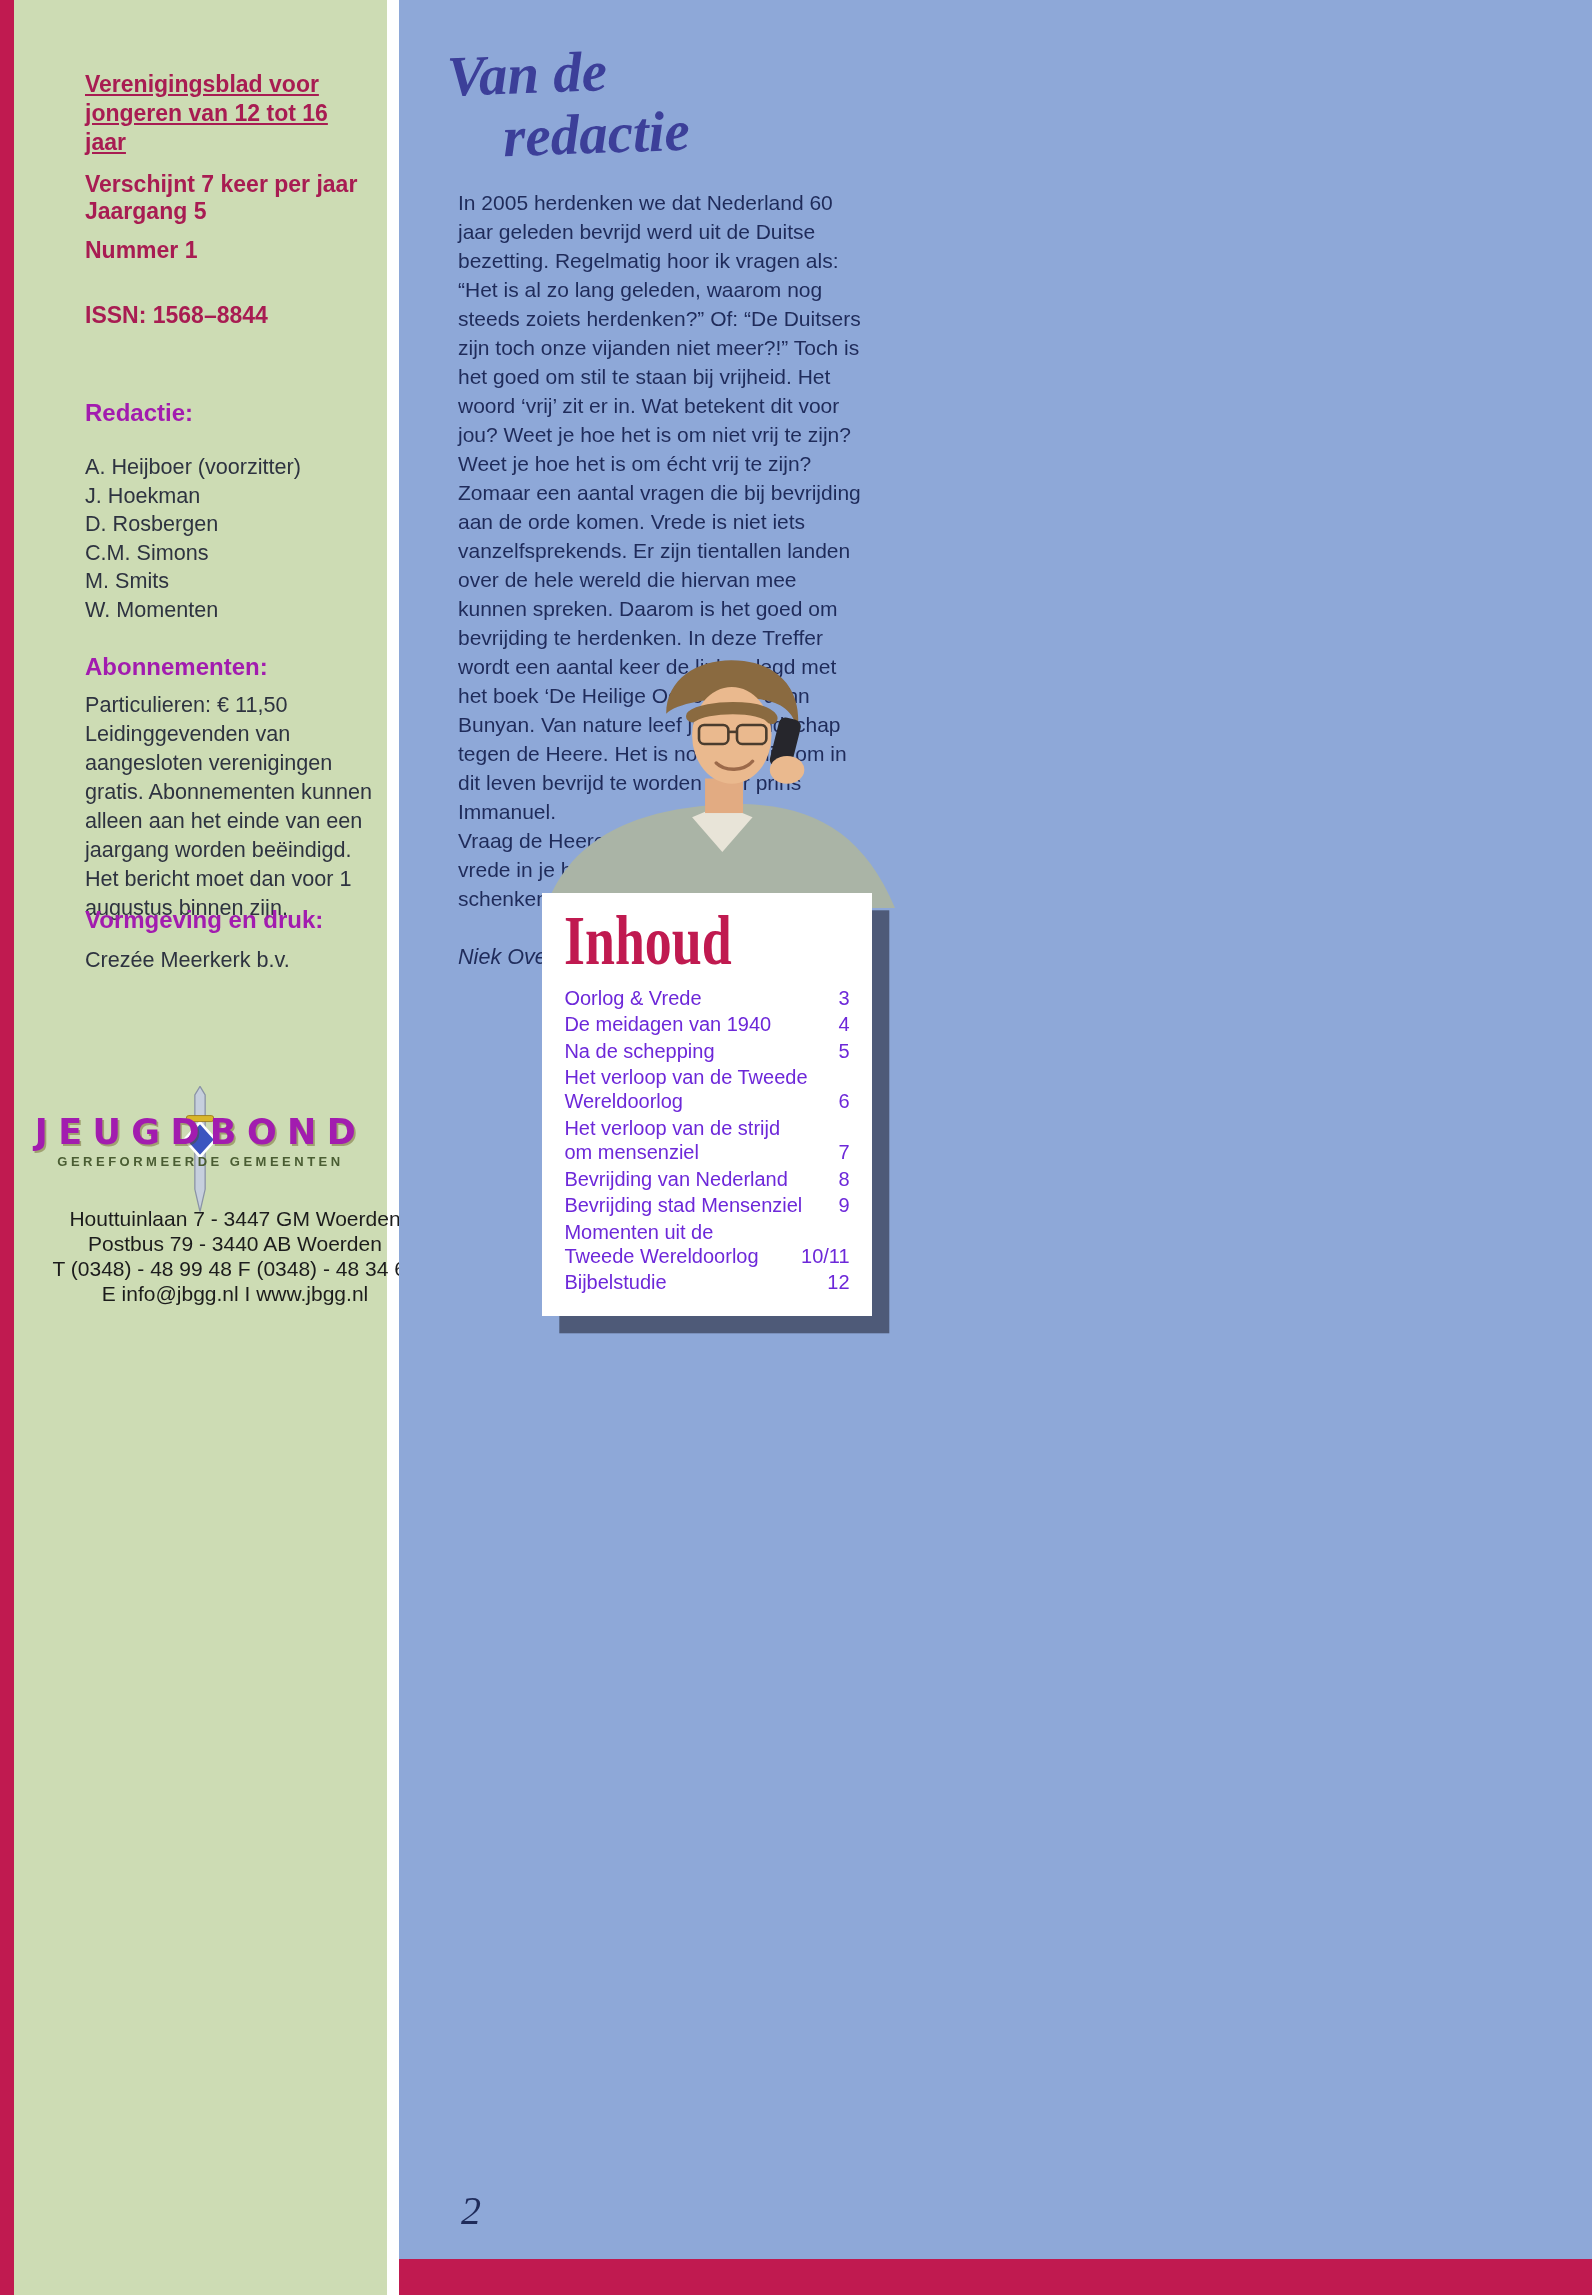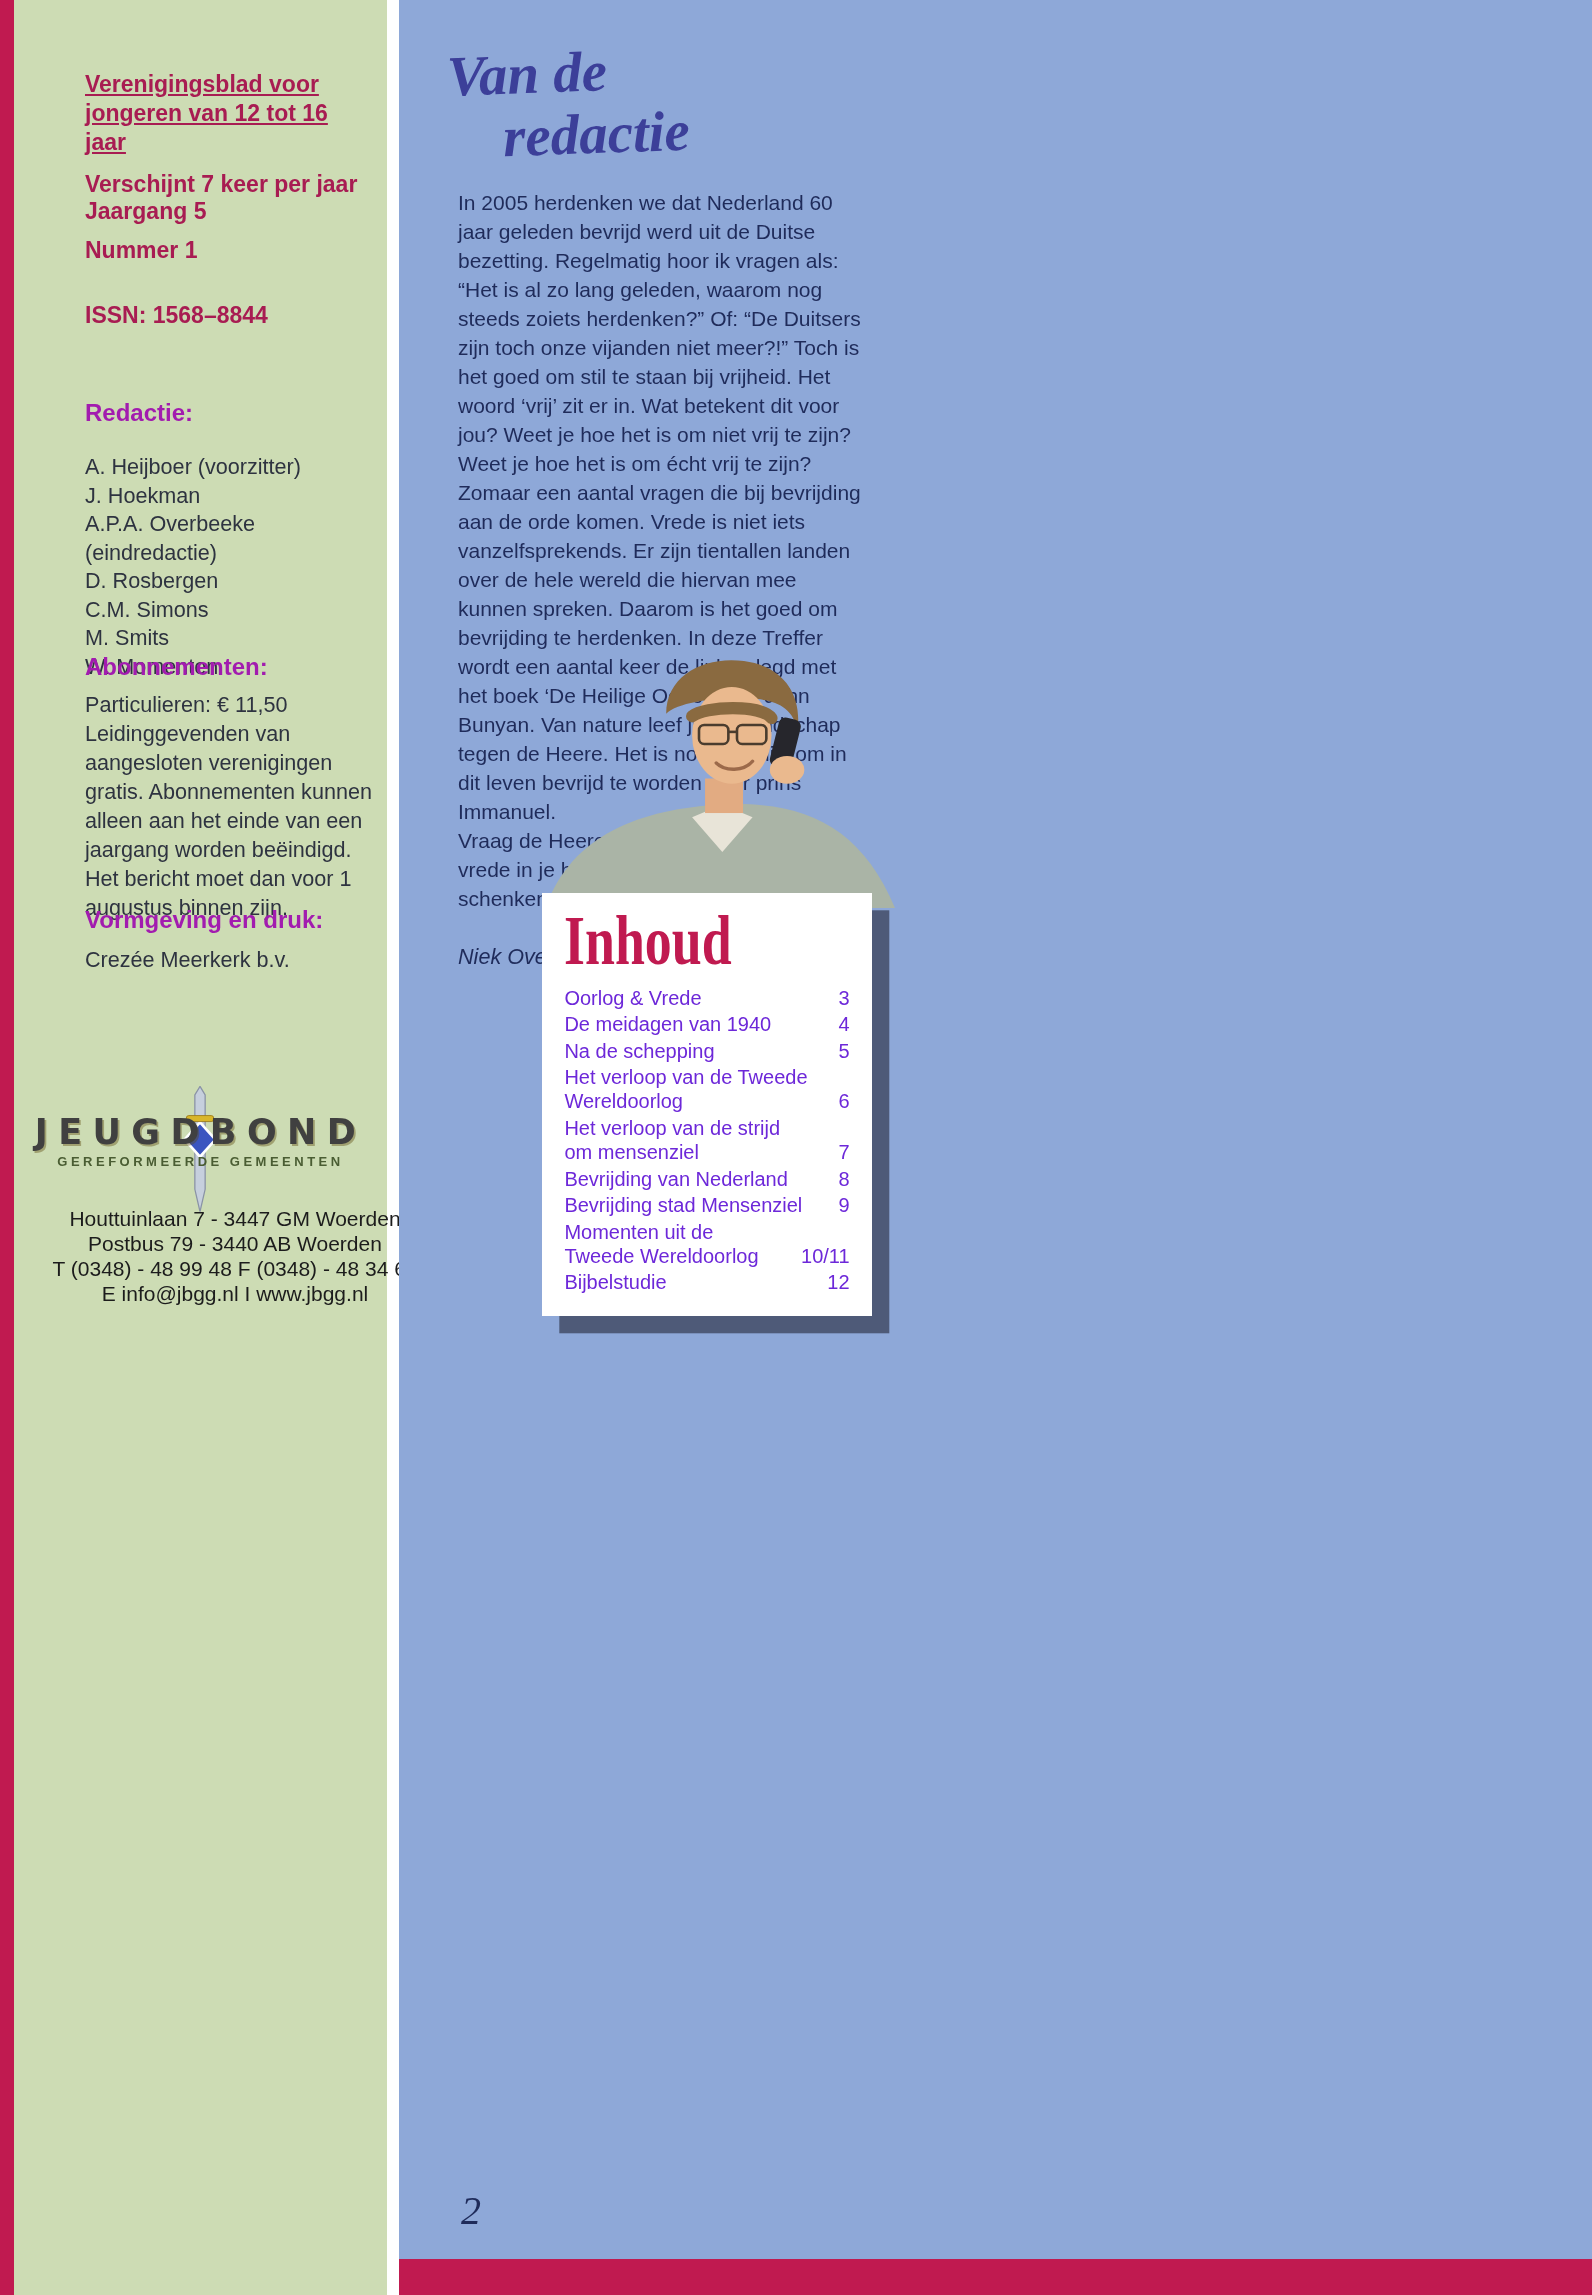--- a/index.html
+++ b/index.html
@@ -14,21 +14,21 @@
 
   
   .gp-abs{position:absolute;left:71px;width:290px;}
   .crimson-h{color:#a81c52;font-weight:bold;font-size:23px;line-height:29px;white-space:pre-line;}
   .crimson-h2{color:#a21caf;font-weight:bold;font-size:24px;}
   .dark-text{color:#2e3340;font-size:21.6px;line-height:28.5px;}
   .abo-text{color:#2e3340;font-size:21.6px;line-height:29px;}
 
   .logo-block{position:absolute;left:0;top:1112px;width:373px;text-align:center;}
   .logo-letters-wrap{position:relative;display:inline-block;}
-  .logo-letters{position:relative;z-index:1;font-size:35px;font-weight:bold;color:#404040;
+  .logo-letters{position:relative;z-index:1;font-size:35px;font-weight:bold;color:#a21caf;
                 letter-spacing:10.4px;text-shadow:1.7px 1.7px 0 rgba(92,72,12,.4);font-family:"DejaVu Sans",sans-serif;text-align:center;}
   .logo-sub{position:relative;z-index:1;font-size:13px;letter-spacing:3.5px;color:#4a5d33;font-weight:bold;margin-top:1.7px;}
   .logo-sword{position:absolute;left:50%;top:-26px;transform:translateX(-50%);z-index:0;}
 
   .address{position:absolute;left:0;top:1206px;width:442px;text-align:center;
            color:#1c1c1c;font-size:21px;line-height:25px;}
 
   
   .script-title{position:absolute;font-family:"Liberation Serif",serif;font-style:italic;font-weight:bold;
                 color:#3c3f99;font-size:57px;line-height:57px;transform:rotate(-2deg);}
@@ -72,21 +72,20 @@
 
     <div class="gp-abs crimson-h" style="top:236px;">Nummer 1</div>
 
     <div class="gp-abs crimson-h" style="top:301px;">ISSN: 1568–8844</div>
 
     <div class="gp-abs crimson-h2" style="top:399px;">Redactie:</div>
 
     <div class="gp-abs dark-text" style="top:453px;">
       <div>A. Heijboer (voorzitter)</div>
       <div>J. Hoekman</div>
-      <div>A.P.A. Overbeeke (eindredactie)</div>
       <div>D. Rosbergen</div>
       <div>C.M. Simons</div>
       <div>M. Smits</div>
       <div>W. Momenten</div>
     </div>
 
     <div class="gp-abs crimson-h2" style="top:653px;">Abonnementen:</div>
 
     <div class="gp-abs abo-text" style="top:690px;">
       <div>Particulieren: € 11,50</div>

